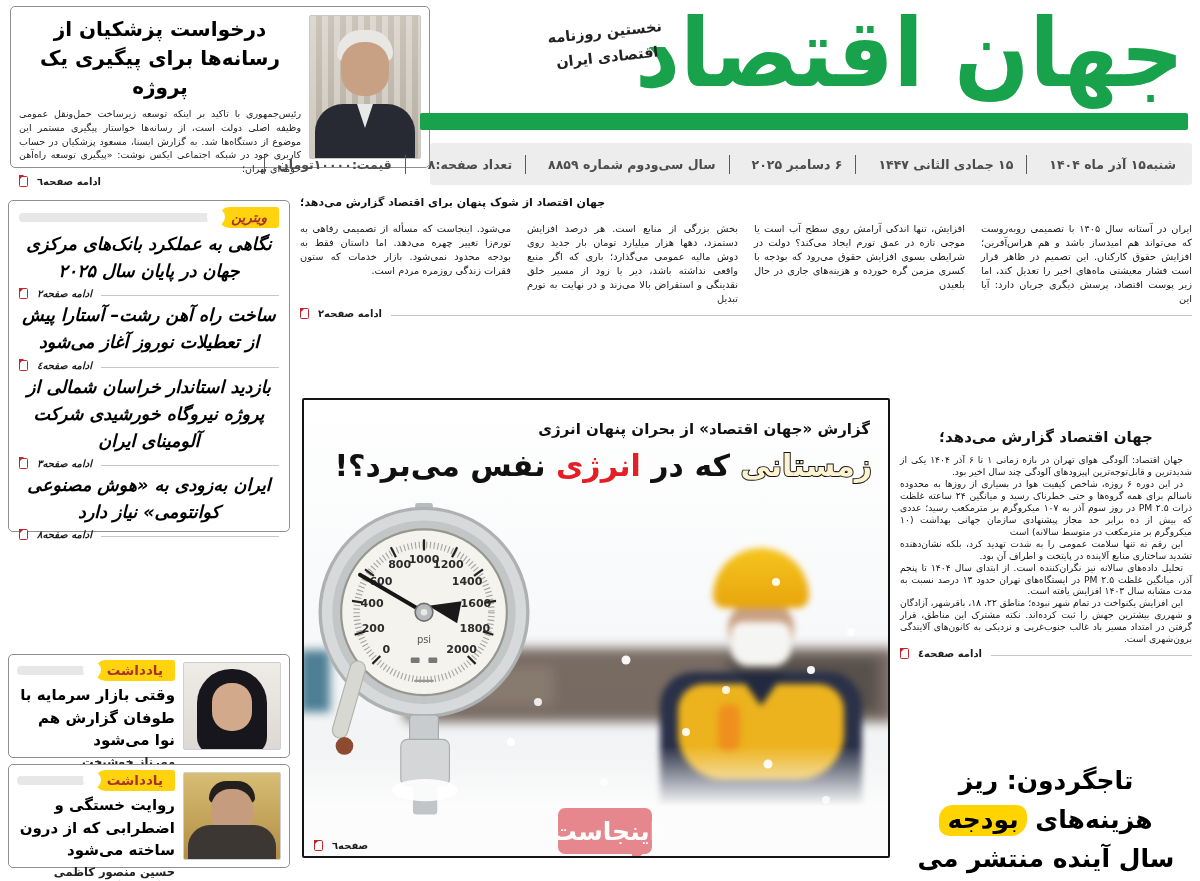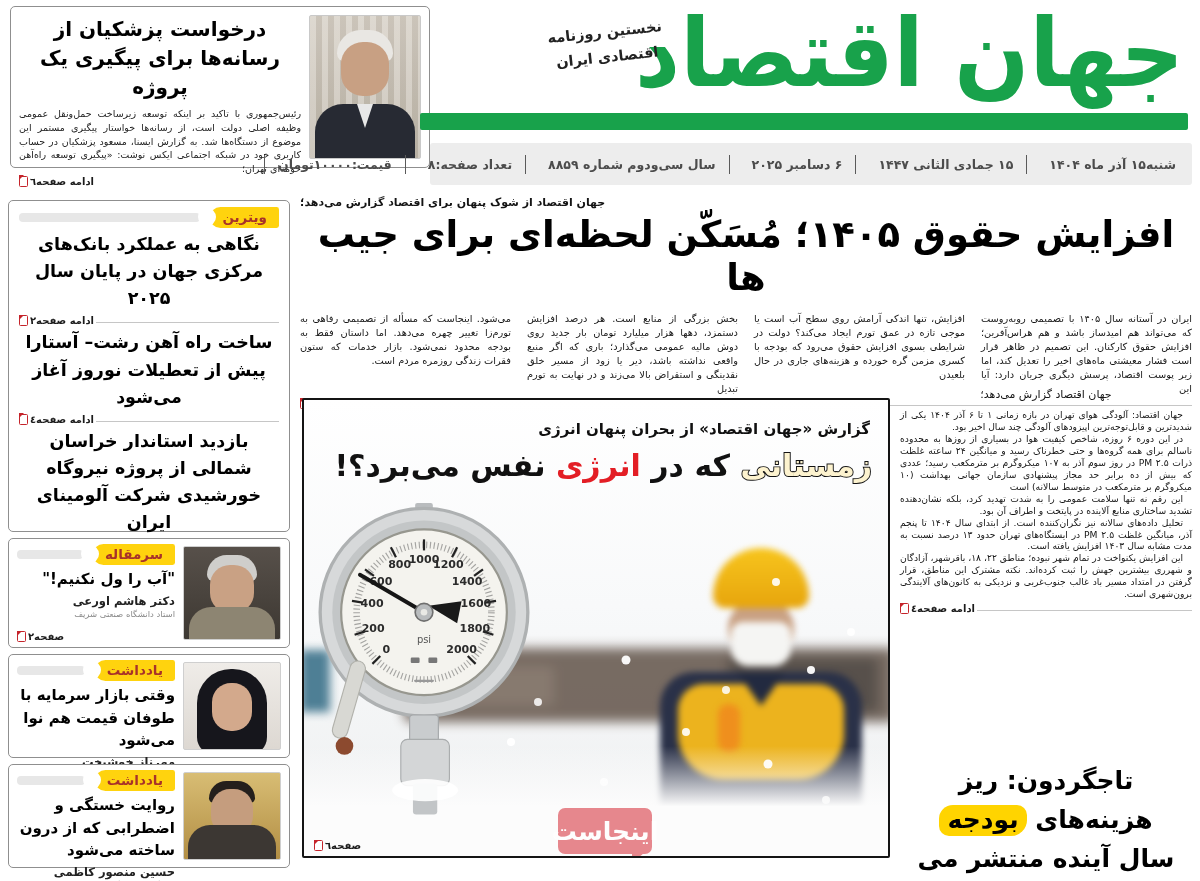--- a/index.html
+++ b/index.html
@@ -3,21 +3,21 @@
 <meta charset="utf-8">
 <style>
   * { margin:0; padding:0; box-sizing:border-box; }
   html,body { background:#e9e9e9; }
   body { font-family:"DejaVu Sans", sans-serif; direction:rtl; }
   #page { position:relative; width:1200px; height:881px; background:#ffffff; margin:0 auto; overflow:hidden; }
 
   
   .abs { position:absolute; }
   .box { border:1.2px solid #8f8f8f; border-radius:5px; background:#fff; }
-  .ml { display:flex; align-items:center; gap:2px; direction:ltr; margin-top:3px;text-align:right; }
+  .ml { display:flex; align-items:center; gap:9px; direction:ltr; margin-top:3px;text-align:right; }
   .ml .ico { width:9px; height:11px; border:1.5px solid #c5242b; border-radius:1.5px; position:relative; background:#fff; flex:none; }
   .ml .ico::after { content:""; position:absolute; top:-1.5px; left:-1.5px; border-style:solid; border-width:5px 5px 0 0; border-color:#c5242b transparent transparent transparent; }
   .ml .txt { font-size:10px; font-weight:bold; color:#1b1b1b; white-space:nowrap; }
   .ml .rule { flex:1; height:0; border-top:1px solid #c6c6c6; margin-top:4px; }
 
   .sh { display:flex; align-items:center; direction:ltr; position:relative; }
   .sh .strip { flex:1; height:9px; background:#e7e7e7; border-radius:4px; margin-right:10px; position:relative; }
   .sh .strip::after { content:""; position:absolute; right:-16px; top:-5px; width:18px; height:18px; background:#fff; border-radius:50%; z-index:2; }
   .sh .pill { background:#ffd30e; color:#a8322a; font-size:13.5px; font-weight:bold; padding:2px 12px 3px; border-radius:13px 3px 3px 13px; z-index:1; }
 
@@ -45,21 +45,21 @@
   .dl-item:last-child { border-left:1.5px solid #5a5a5a; padding-left:13px; }
 
   
   #lead { left:300px; top:196px; width:892px; }
   #lead .kicker { text-align:left; font-size:11px; font-weight:bold; color:#141414; }
   #lead h1 { text-align:center; font-size:37px; font-weight:bold; color:#000; margin-top:4px; letter-spacing:-1px; }
   #lead .cols { display:flex; direction:rtl; gap:16px; margin-top:13px; }
   #lead .cols div { flex:1; font-size:9.8px; line-height:1.42; text-align:justify; color:#161616; }
 
   
-  #showcase { left:8px; top:200px; width:282px; height:332px; padding:6px 10px 4px; }
+  #showcase { left:8px; top:200px; width:282px; height:332px; padding:6px 10px 4px;font-style:italic; }
   .vi .t { font-weight:bold; font-size:17.5px; line-height:1.55; text-align:center; color:#000; margin-top:3px; }
   .card { left:8px; width:282px; padding:5px 8px; display:flex; gap:8px; }
   .card .content { flex:1; display:flex; flex-direction:column; }
   .card .title { font-weight:bold; font-size:15px; line-height:1.5; color:#000; margin-top:3px; }
   .card .author { font-size:11.5px; font-weight:bold; color:#222; margin-top:3px; }
   .card .role { font-size:8.5px; color:#8a8a8a; margin-top:1px; }
   .card .ml { margin-top:auto; }
   .cphoto { width:98px; flex:none; position:relative; overflow:hidden; border:1px solid #cfcfcf; border-radius:2px; margin:2px 0; }
 
   .ph1 { background:linear-gradient(180deg,#57504a,#3d3832); }
@@ -103,21 +103,21 @@
                        470px 180px 0 2px rgba(255,255,255,.9),545px 230px 0 2px rgba(255,255,255,.9); }
   .snowfg { position:absolute; left:0; right:0; bottom:0; height:110px; background:linear-gradient(180deg,rgba(253,253,253,0),#fcfcfc 55%); z-index:4; }
   #gauge { position:absolute; left:4px; top:94px; width:232px; height:336px; z-index:5; }
   .watermark { position:absolute; left:254px; bottom:2px; width:94px; height:46px; background:#e57e84; opacity:.92; border-radius:7px; z-index:7;
                display:flex; align-items:center; justify-content:center; color:#fff; font-weight:bold; font-size:25px; }
   .watermark::after { content:""; position:absolute; right:8px; bottom:-9px; border-style:solid; border-width:10px 12px 0 0; border-color:#e57e84 transparent transparent transparent; }
   #photo-story .ml { position:absolute; left:10px; bottom:5px; z-index:8; }
 
   
   #air-story { left:900px; top:388px; width:292px; }
-  #air-story .kicker { text-align:center; font-size:11px; font-weight:normal; color:#141414; }
+  #air-story .kicker { text-align:center; font-size:15px; font-weight:bold; color:#141414;margin-top:40px; }
   #air-story h2 { text-align:center; font-size:28px; font-weight:bold; line-height:1.5; color:#000; margin-top:2px; letter-spacing:-0.5px; }
   #air-story h2 .blue { color:#29a8e0; }
   #air-story .body { margin-top:8px; font-size:9.2px; line-height:1.3; text-align:justify; color:#141414; }
   #air-story .body p { margin:0; text-indent:9px; }
   #budget-story { left:900px; top:762px; width:292px; }
   #budget-story h2 { text-align:center; font-size:25px; font-weight:bold; line-height:1.55; color:#000; letter-spacing:-0.5px; }
   #budget-story .hly { background:#ffd400; padding:0 8px 2px; border-radius:14px 10px 16px 10px;text-align:right; }
 </style>
 </head>
 <body>
@@ -153,21 +153,20 @@
     <span class="dl-item">شنبه۱۵ آذر ماه ۱۴۰۴</span>
     <span class="dl-item">۱۵ جمادی الثانی ۱۴۴۷</span>
     <span class="dl-item">۶ دسامبر ۲۰۲۵</span>
     <span class="dl-item">سال سی‌ودوم شماره ۸۸۵۹</span>
     <span class="dl-item">تعداد صفحه:۸</span>
     <span class="dl-item">قیمت:۱۰۰۰۰تومان</span>
   </div>
 
   <div id="lead" class="abs">
     <div class="kicker">جهان اقتصاد از شوک پنهان برای اقتصاد گزارش می‌دهد؛</div>
-    <h1>افزایش حقوق ۱۴۰۵؛ مُسَکّن لحظه‌ای برای جیب ها</h1>
     <div class="cols">
       <div>ایران در آستانه سال ۱۴۰۵ با تصمیمی روبه‌روست که می‌تواند هم امیدساز باشد و هم هراس‌آفرین؛ افزایش حقوق کارکنان. این تصمیم در ظاهر قرار است فشار معیشتی ماه‌های اخیر را تعدیل کند، اما زیر پوست اقتصاد، پرسش دیگری جریان دارد: آیا این</div>
       <div>افزایش، تنها اندکی آرامش روی سطح آب است یا موجی تازه در عمق تورم ایجاد می‌کند؟ دولت در شرایطی بسوی افزایش حقوق می‌رود که بودجه با کسری مزمن گره خورده و هزینه‌های جاری در حال بلعیدن</div>
       <div>بخش بزرگی از منابع است. هر درصد افزایش دستمزد، دهها هزار میلیارد تومان بار جدید روی دوش مالیه عمومی می‌گذارد؛ باری که اگر منبع واقعی نداشته باشد، دیر یا زود از مسیر خلق نقدینگی و استقراض بالا می‌زند و در نهایت به تورم تبدیل</div>
       <div>می‌شود. اینجاست که مسأله از تصمیمی رفاهی به تورم‌زا تغییر چهره می‌دهد. اما داستان فقط به بودجه محدود نمی‌شود. بازار خدمات که ستون فقرات زندگی روزمره مردم است.</div>
     </div>
     <div class="ml">
       <span class="ico"></span>
       <span class="txt">ادامه صفحه۲</span>
       <span class="rule"></span>
@@ -206,52 +205,32 @@
     <div class="vi">
       <div class="t">ایران به‌زودی به «هوش مصنوعی کوانتومی» نیاز دارد</div>
       <div class="ml">
           <span class="ico"></span>
           <span class="txt">ادامه صفحه۸</span>
           <span class="rule"></span>
         </div>
     </div>
   </div>
 
-  <div class="card abs box" style="top:538px; height:110px;">
-    <div class="cphoto ph1">
-        <div class="hair"></div>
-        <div class="face"></div>
-        <div class="torso"></div>
-      </div>
-    <div class="content">
-      <div class="sh">
-          <span class="strip"></span>
-          <span class="pill">سرمقاله</span>
-        </div>
-      <div class="title">"آب را ول نکنیم!"</div>
-      <div class="author">دکتر هاشم اورعی</div>
-      <div class="role">استاد دانشگاه صنعتی شریف</div>
-      <div class="ml short">
-          <span class="ico"></span>
-          <span class="txt">صفحه۲</span>
-        </div>
-    </div>
-  </div>
 
   <div class="card abs box" style="top:654px; height:104px;">
     <div class="cphoto ph2">
         <div class="hijab"></div>
         <div class="face"></div>
       </div>
     <div class="content">
       <div class="sh">
           <span class="strip"></span>
           <span class="pill">یادداشت</span>
         </div>
-      <div class="title">وقتی بازار سرمایه با طوفان قیمت هم نوا می‌شود</div>
+      <div class="title">وقتی بازار سرمایه با طوفان گزارش هم نوا می‌شود</div>
       <div class="author">مهرناز خوشبخت</div>
       <div class="role">روزنامه‌نگار</div>
       <div class="ml short">
           <span class="ico"></span>
           <span class="txt">صفحه۳</span>
         </div>
     </div>
   </div>
 
   <div class="card abs box" style="top:764px; height:104px;">

